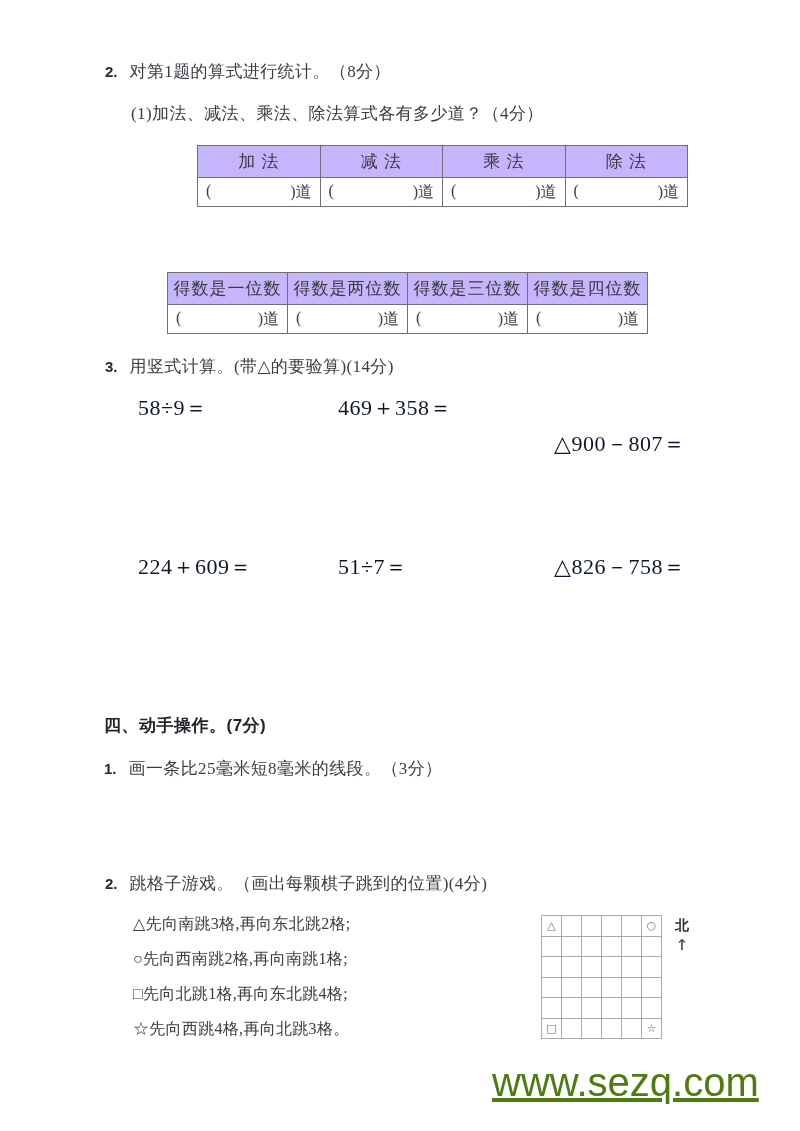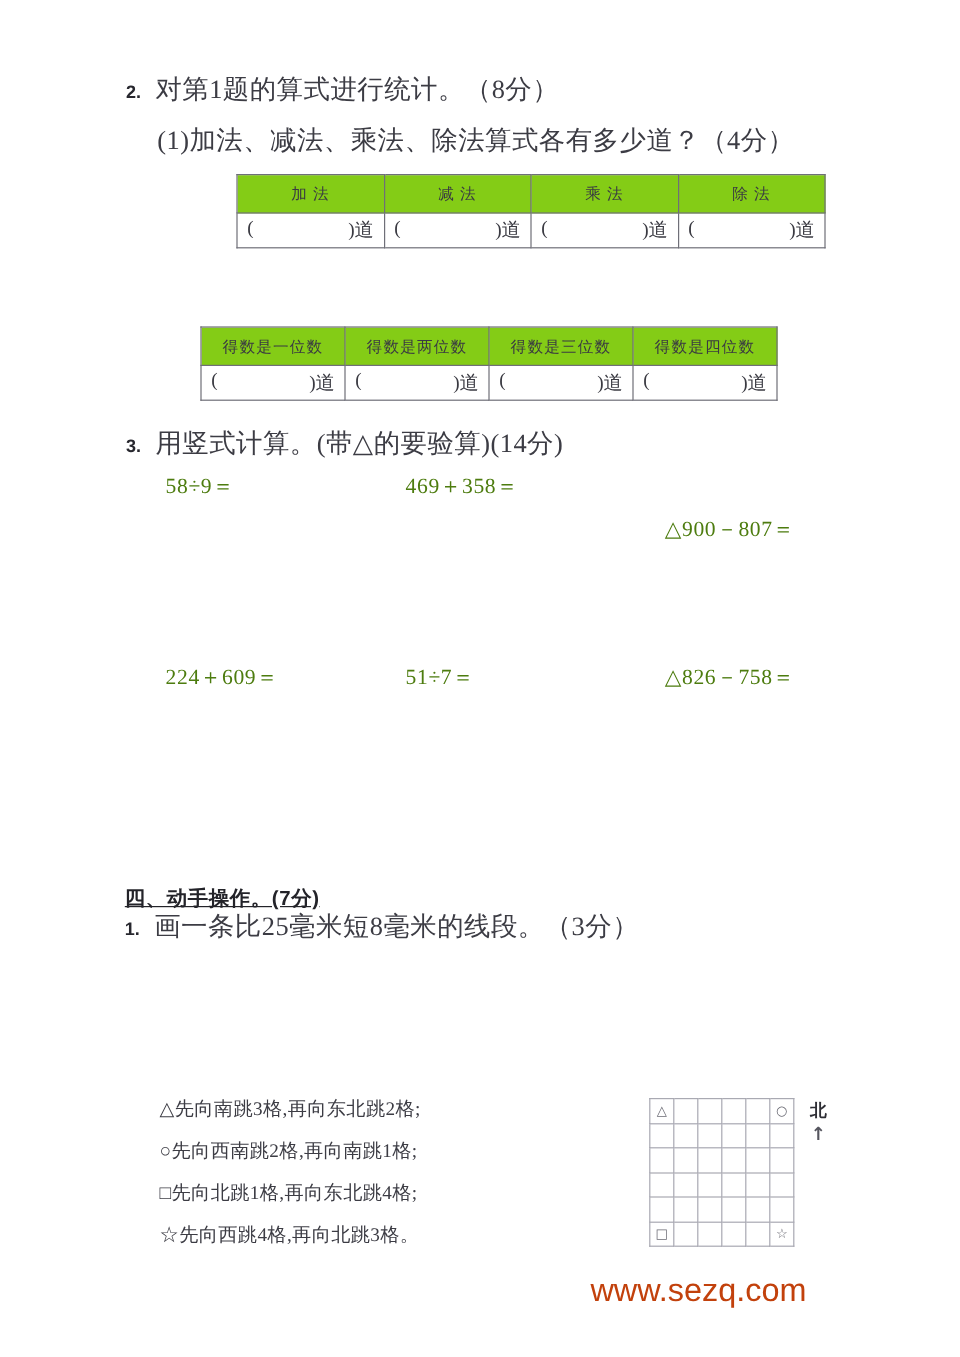--- a/index.html
+++ b/index.html
@@ -28,21 +28,21 @@
     font-family: "Liberation Serif", "DejaVu Serif", serif;
     color: #3c3c44;
   }
   .qnum {
     font-family: "Liberation Sans", "DejaVu Sans", sans-serif;
     font-weight: bold;
     font-size: 15px;
     color: #27272e;
   }
   .qtext {
-    font-size: 22px;
+    font-size: 17px;
     letter-spacing: 0.4px;
   }
   .sub-text {
     font-size: 16px;
     letter-spacing: 0.3px;
   }
 
   
   .section-head {
     position: absolute;
@@ -60,44 +60,44 @@
     border-collapse: collapse;
     table-layout: fixed;
   }
   table.statTable td {
     border: 1px solid #6f6f78;
     padding: 0;
     text-align: center;
     vertical-align: middle;
   }
   table.statTable tr.hdr td {
-    background: #84cc16;
+    background: #c4b5fd;
     height: 31px;
-    font-size: 13px;
+    font-size: 17px;
     letter-spacing: 1px;
   }
   table.statTable tr.body td {
     background: #ffffff;
     height: 28px;
     font-size: 16px;
   }
   .cellBlank {
     display: block;
     padding: 0 8px;
     text-align: right;
     letter-spacing: 0px;
   }
   .cellBlank .lp { float: left; }
 
   
   .expr {
     position: absolute;
-    font-size: 18px;
+    font-size: 22px;
     font-family: "Liberation Serif", "DejaVu Serif", serif;
-    color: #4d7c0f;
+    color: #0f172a;
     white-space: nowrap;
     letter-spacing: 0.5px;
   }
 
   
   .gridwrap {
     position: absolute;
   }
   table.jumpgrid {
     border-collapse: collapse;
@@ -129,24 +129,25 @@
     font-size: 15px;
     line-height: 14px;
     color: #55555e;
     font-family: "DejaVu Sans", sans-serif;
   }
 
   
   .watermark {
     position: absolute;
     font-family: "Liberation Sans", "DejaVu Sans", sans-serif;
-    font-size: 27px;
-    color: #c2410c;
+    font-size: 40px;
+    color: #4d7c0f;
     letter-spacing: 0px;
     white-space: nowrap;
+    text-decoration: underline;
   }
 </style>
 </head>
 <body>
 
 <div class="page">
 
   <div class="qline" style="left:105px; top:60px;">
     <span class="qnum">2.</span>
     <span class="qtext" style="margin-left:8px;">对第1题的算式进行统计。（8分）</span>
@@ -211,27 +212,31 @@
   </div>
 
   <div class="expr" style="left:138px; top:393px;">58÷9＝</div>
   <div class="expr" style="left:338px; top:393px;text-align:center;">469＋358＝</div>
   <div class="expr" style="left:554px; top:393px;margin-top:36px;">△900－807＝</div>
 
   <div class="expr" style="left:138px; top:552px;">224＋609＝</div>
   <div class="expr" style="left:338px; top:552px;">51÷7＝</div>
   <div class="expr" style="left:554px; top:552px;">△826－758＝</div>
 
-  <div class="section-head" style="left:104px; top:737px;text-decoration:underline;">四、动手操作。(7分)</div>
+  <div class="section-head" style="left:104px; top:714px;">四、动手操作。(7分)</div>
 
   <div class="qline" style="left:104px; top:757px;">
     <span class="qnum">1.</span>
     <span class="qtext" style="margin-left:8px;">画一条比25毫米短8毫米的线段。（3分）</span>
   </div>
 
+  <div class="qline" style="left:105px; top:872px;">
+    <span class="qnum">2.</span>
+    <span class="qtext" style="margin-left:8px;">跳格子游戏。（画出每颗棋子跳到的位置)(4分)</span>
+  </div>
 
   <div class="qline sub-text" style="left:133px; top:914px;">△先向南跳3格,再向东北跳2格;</div>
   <div class="qline sub-text" style="left:133px; top:949px;">○先向西南跳2格,再向南跳1格;</div>
   <div class="qline sub-text" style="left:133px; top:984px;">□先向北跳1格,再向东北跳4格;</div>
   <div class="qline sub-text" style="left:133px; top:1019px;">☆先向西跳4格,再向北跳3格。</div>
 
   <div class="gridwrap" style="left:541px; top:915px;">
     <table class="jumpgrid">
       <tbody>
           <tr>

